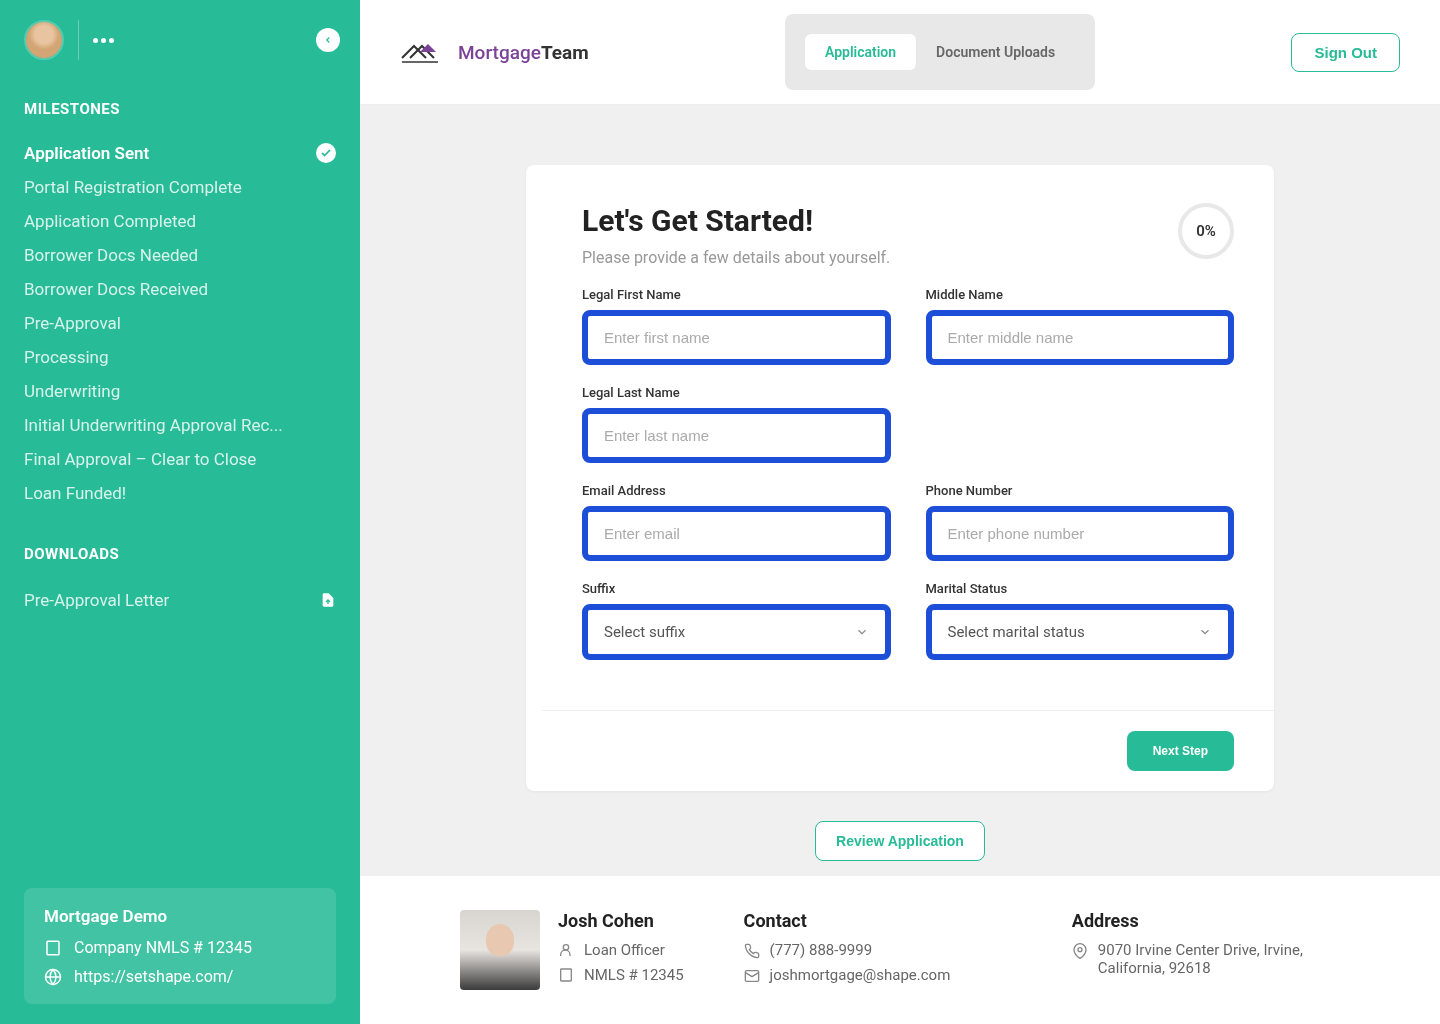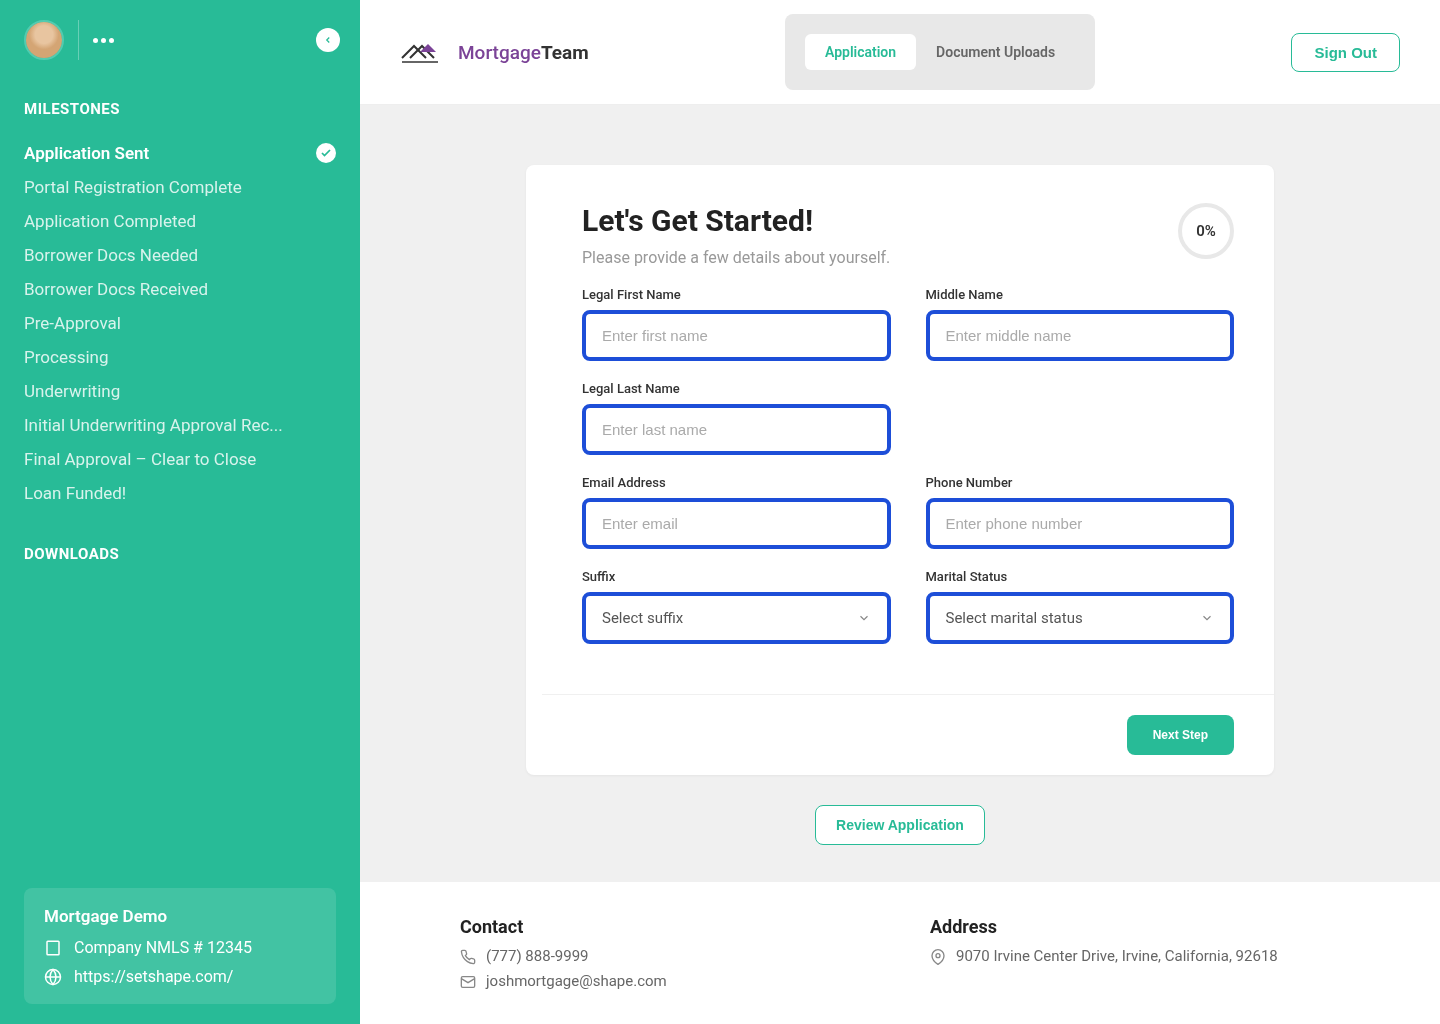--- a/index.html
+++ b/index.html
@@ -52,21 +52,21 @@
     .card { background: white; border-radius: 8px; width: 748px; box-shadow: 0 1px 3px rgba(0,0,0,0.05); padding-left: 16px; }
     .card-header { padding: 38px 40px 20px; display: flex; justify-content: space-between; align-items: flex-start; }
     .card-header-left h1 { font-size: 30px; font-weight: 700; color: #222; margin-bottom: 10px; }
     .card-header-left p { color: #999; font-size: 16px; }
     .progress-ring { width: 56px; height: 56px; border: 4px solid #e8e8e8; border-radius: 50%; display: flex; align-items: center; justify-content: center; font-size: 15px; font-weight: 600; color: #333; }
     
     .form { padding: 0 40px 30px; }
     .form-row { display: flex; gap: 35px; margin-bottom: 20px; }
     .form-group { flex: 1; }
     .form-group label { display: block; font-size: 13px; font-weight: 500; color: #333; margin-bottom: 8px; }
-    .form-group input, .form-group .select { width: 100%; padding: 13px 16px; border: 4px solid #1d4ed8; border-radius: 8px; font-size: 15px; background: white; color: #333; }
+    .form-group input, .form-group .select { width: 100%; padding: 13px 16px; border: 6px solid #1d4ed8; border-radius: 8px; font-size: 15px; background: white; color: #333; }
     .form-group input::placeholder { color: #aaa; }
     .select { display: flex; justify-content: space-between; align-items: center; cursor: pointer; }
     .select span { color: #555; }
     .select svg { width: 14px; height: 14px; }
     
     .card-footer { padding: 20px 40px; border-top: 1px solid #f0f0f0; display: flex; justify-content: flex-end; }
     .next-btn { background: #28bb97; color: white; border: none; padding: 13px 26px; border-radius: 8px; font-size: 12px; font-weight: 600; cursor: pointer; }
     
     .review-btn { margin-top: 30px; background: white; border: 1.5px solid #28bb97; color: #28bb97; padding: 11px 20px; border-radius: 8px; font-size: 14px; font-weight: 600; cursor: pointer; }
     
@@ -143,20 +143,28 @@
         </li>
       <li class="milestone-item">
           <span>Final Approval – Clear to Close</span>
         </li>
       <li class="milestone-item">
           <span>Loan Funded!</span>
         </li>
     </ul>
 
     <div class="section-title">DOWNLOADS</div>
+    <div class="download-item">
+      <span>Pre-Approval Letter</span>
+      <svg width="16" height="20" viewBox="0 0 24 24" fill="white">
+          <path d="M13 2H6a2 2 0 0 0-2 2v16a2 2 0 0 0 2 2h12a2 2 0 0 0 2-2V9l-7-7z"></path>
+          <polyline points="12 18 12 12" stroke="#28bb97" stroke-width="2"></polyline>
+          <polyline points="9 15 12 12 15 15" stroke="#28bb97" stroke-width="2" fill="none"></polyline>
+        </svg>
+    </div>
 
     <div class="company-card">
       <div class="company-name">Mortgage Demo</div>
       <div class="company-row">
         <svg viewBox="0 0 24 24" fill="none" stroke="white" stroke-width="2">
             <rect x="4" y="3" width="16" height="18" rx="1"></rect>
             <line x1="9" y1="8" x2="9" y2="8"></line>
             <line x1="15" y1="8" x2="15" y2="8"></line>
             <line x1="9" y1="13" x2="9" y2="13"></line>
             <line x1="15" y1="13" x2="15" y2="13"></line>
@@ -254,20 +262,41 @@
 
         <div class="card-footer">
           <button class="next-btn">Next Step</button>
         </div>
       </div>
 
       <button class="review-btn">Review Application</button>
     </div>
 
     <footer class="footer">
+      <div class="officer">
+        <div class="officer-avatar">
+            <div class="officer-avatar-face"></div>
+          </div>
+        <div class="officer-info">
+          <h3>Josh Cohen</h3>
+          <div class="officer-row">
+            <svg viewBox="0 0 24 24" fill="none" stroke="#888" stroke-width="2">
+                <circle cx="12" cy="8" r="4"></circle>
+                <path d="M4 21v-2a7 7 0 0 1 14 0v2"></path>
+              </svg>
+            <span>Loan Officer</span>
+          </div>
+          <div class="officer-row">
+            <svg viewBox="0 0 24 24" fill="none" stroke="#888" stroke-width="2">
+                <rect x="4" y="3" width="16" height="18" rx="1"></rect>
+              </svg>
+            <span>NMLS # 12345</span>
+          </div>
+        </div>
+      </div>
 
       <div class="footer-section contact-section">
         <h3>Contact</h3>
         <div class="footer-row">
           <svg viewBox="0 0 24 24" fill="none" stroke="#888" stroke-width="2">
               <path d="M22 16.92v3a2 2 0 0 1-2.18 2 19.79 19.79 0 0 1-8.63-3.07 19.5 19.5 0 0 1-6-6 19.79 19.79 0 0 1-3.07-8.67A2 2 0 0 1 4.11 2h3a2 2 0 0 1 2 1.72 12.84 12.84 0 0 0 .7 2.81 2 2 0 0 1-.45 2.11L8.09 9.91a16 16 0 0 0 6 6l1.27-1.27a2 2 0 0 1 2.11-.45 12.84 12.84 0 0 0 2.81.7A2 2 0 0 1 22 16.92z"></path>
             </svg>
           <span>(777) 888-9999</span>
         </div>
         <div class="footer-row">

